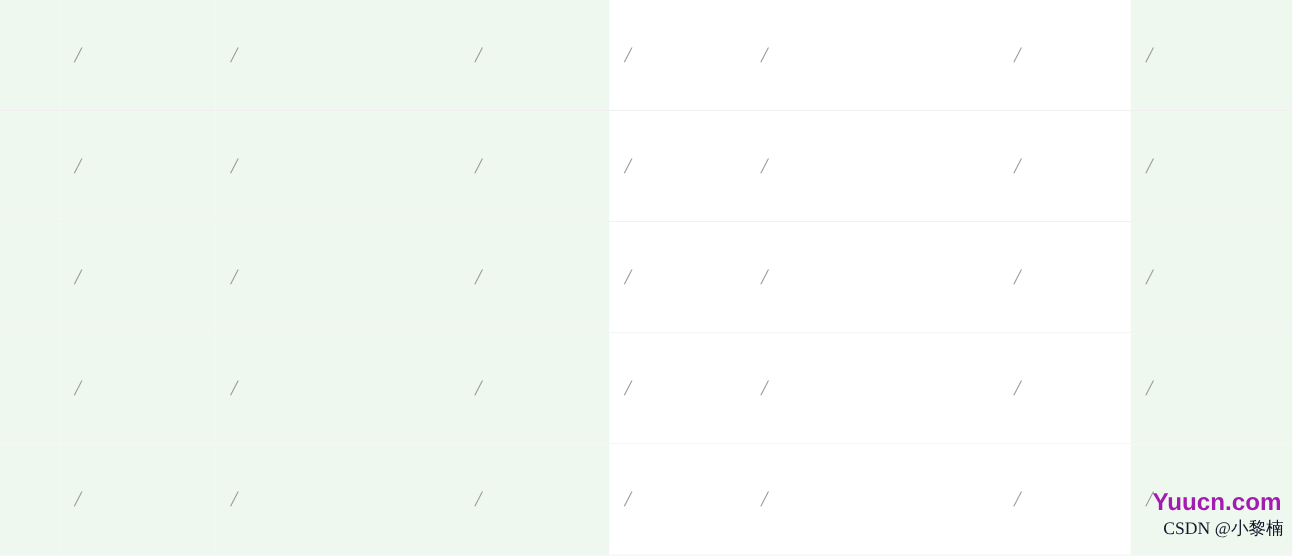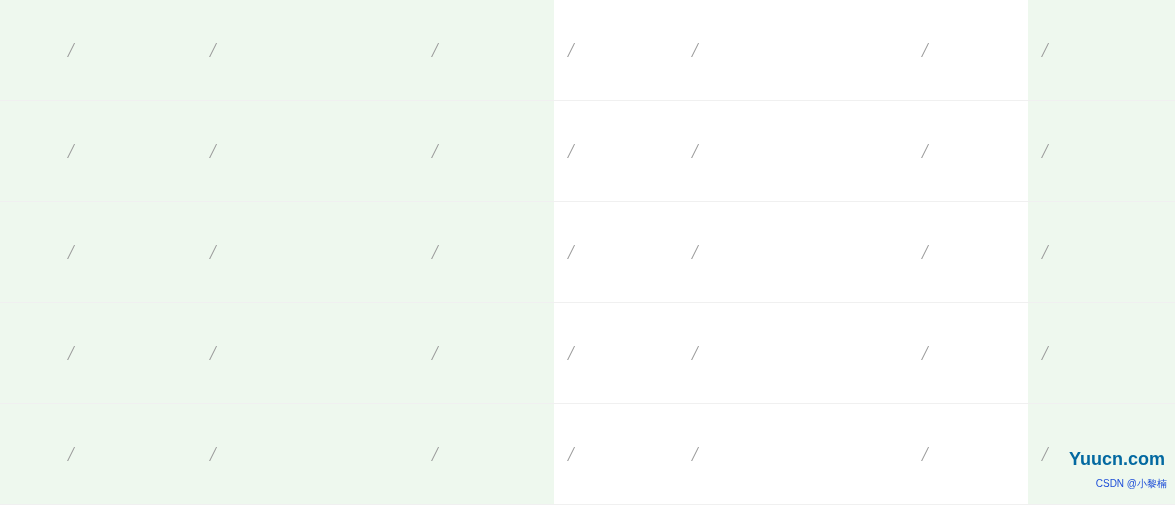--- a/index.html
+++ b/index.html
@@ -34,33 +34,33 @@
   .c2 { width: 222px; background: #eef8ee; }
   .c3 { width: 136px; background: #eef8ee; }
   .c4 { width: 124px; background: #ffffff; }
   .c5 { width: 230px; background: #ffffff; }
   .c6 { width: 120px; background: #ffffff; }
   .c7 { width: 147px; background: #eef8ee; }
   .watermark1 {
     position: absolute;
     right: 10px;
     bottom: 37px;
-    font-size: 18px;
+    font-size: 22px;
     font-weight: bold;
-    color: #0369a1;
+    color: #a21caf;
     font-family: Arial, sans-serif;
     font-style: normal;
   }
   .watermark2 {
     position: absolute;
     right: 8px;
     bottom: 16px;
-    font-size: 10px;
-    color: #1d4ed8;
-    font-family: Liberation Sans, sans-serif;
+    font-size: 16px;
+    color: #0f172a;
+    font-family: Liberation Serif, serif;
   }
 </style>
 </head>
 <body>
 
 <div class="table">
   <div class="row">
     <div class="cell c0"></div>
     <div class="cell c1">/</div>
     <div class="cell c2">/</div>

